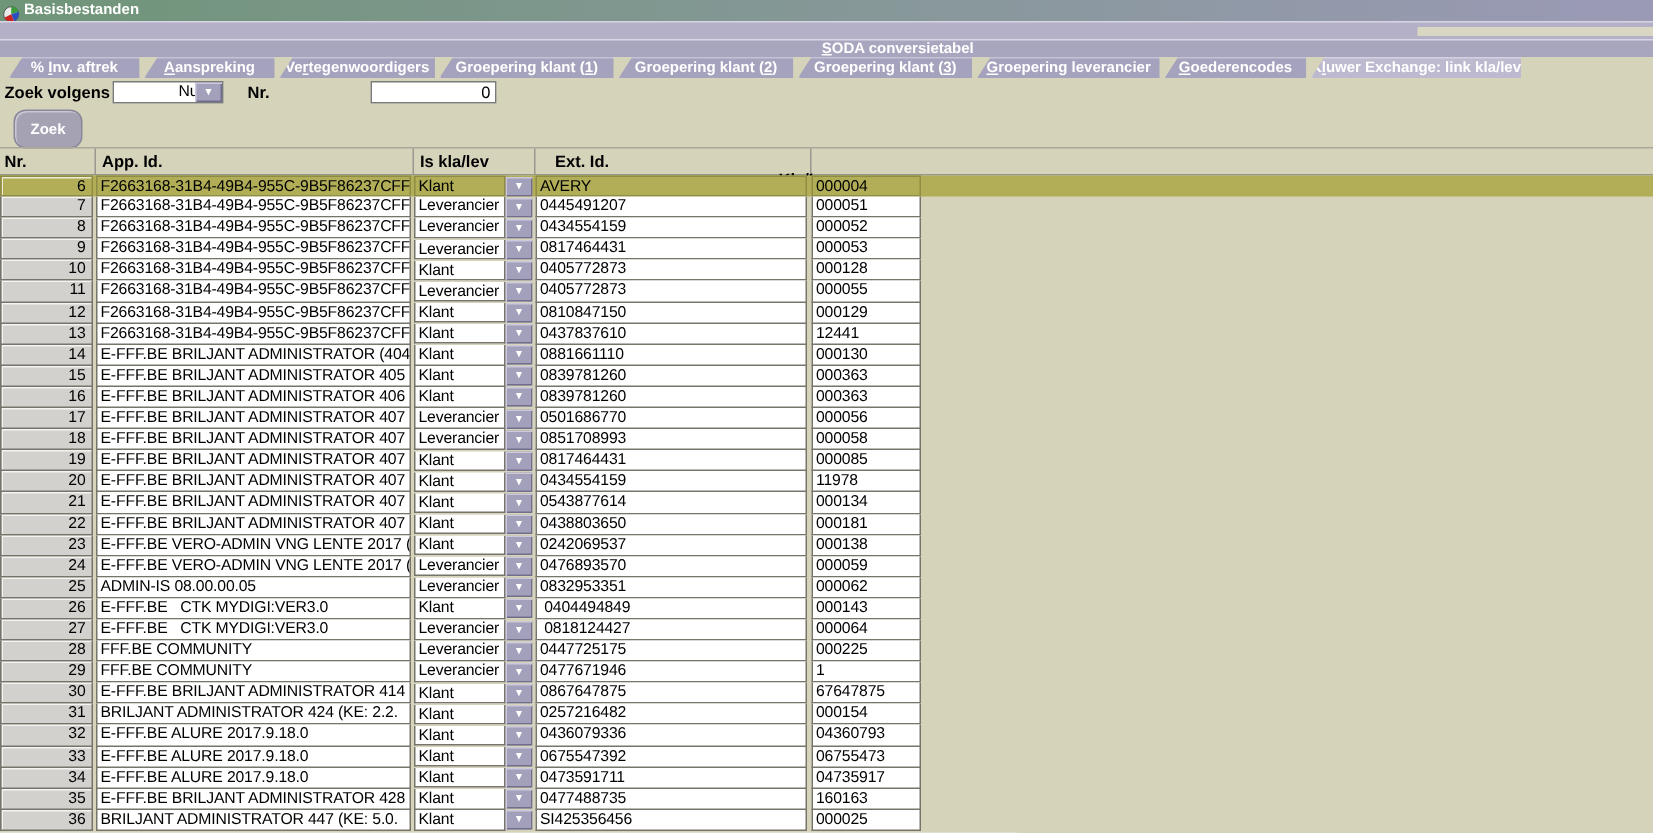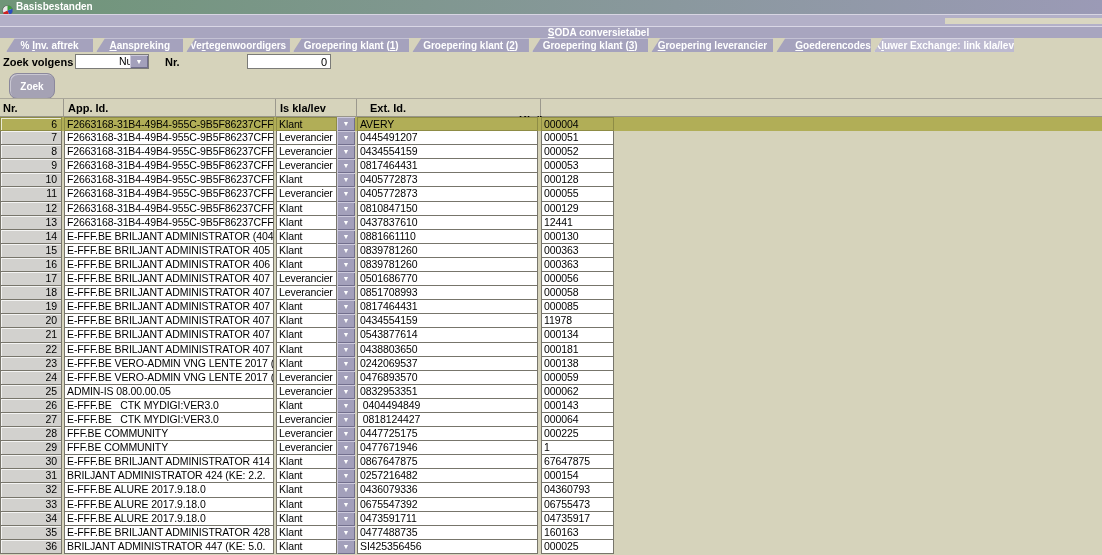--- a/index.html
+++ b/index.html
@@ -63,21 +63,21 @@
   .grid-rows { position:absolute; left:0; top:65px; width:1102px; }
   .row { position:relative; width:1102px; height:14.1px; }
   .row.sel { background:var(--highlight); }
   .cell { position:absolute; top:0; height:100%; border:1px solid #77756b; border-top:none;
     font-size:10.5px; line-height:12.5px; letter-spacing:-0.1px;
     overflow:hidden; white-space:pre; background:#fff; color:#000; }
   .row:first-child .cell { border-top:1px solid #77756b; }
   .c-nr { left:0; width:62px; background:#d2d1ce; text-align:right; padding-right:4px;
     box-shadow:inset 1px 1px 0 rgba(255,255,255,.75); }
   .c-app { left:64px; width:210px; padding-left:2px; }
-  .c-combo { left:276px; width:79px; border:none !important; background:transparent; display:flex; }
+  .c-combo { left:276px; width:79px; border:none !important; background:transparent; display:flex;align-items:center; }
   .c-combo .ct { flex:1; border:1px solid #77756b; border-top:none; background:#fff;
     padding-left:2px; overflow:hidden; white-space:pre; }
   .row:first-child .c-combo .ct { border-top:1px solid #77756b; }
   .c-combo .cb { width:18px; background:var(--combo_btn); color:#fff; font-size:7px;
     text-align:center; line-height:13px;
     box-shadow:inset 1px 1px 0 #ccc9dc, inset -1px -1px 0 #716e8c; }
   .c-ext { left:357px; width:181px; padding-left:2px; }
   .c-kla { left:541px; width:73px; padding-left:2px; }
   .row.sel .c-nr, .row.sel .c-app, .row.sel .c-ext, .row.sel .c-kla,
   .row.sel .c-combo .ct { background:var(--highlight); border-color:#8e8c45; }
@@ -122,21 +122,21 @@
       </div>
       <div class="tab" style="width: 127px;">
         <span>Groepering klant (<u>2</u>)</span>
       </div>
       <div class="tab" style="width: 127px;">
         <span>Groepering klant (<u>3</u>)</span>
       </div>
       <div class="tab" style="width: 133px;">
         <span><u>G</u>roepering leverancier</span>
       </div>
-      <div class="tab" style="width: 103px; justify-content: flex-end;">
+      <div class="tab" style="width: 103px;">
         <span><u>G</u>oederencodes</span>
       </div>
       <div class="tab active" style="flex: 1 1 0%;">
         <span>K<u>l</u>uwer Exchange: link kla/lev</span>
       </div>
     </div>
 
   <div class="body">
     <span class="lbl" style="left:3px; top:4px;">Zoek volgens</span>
 

